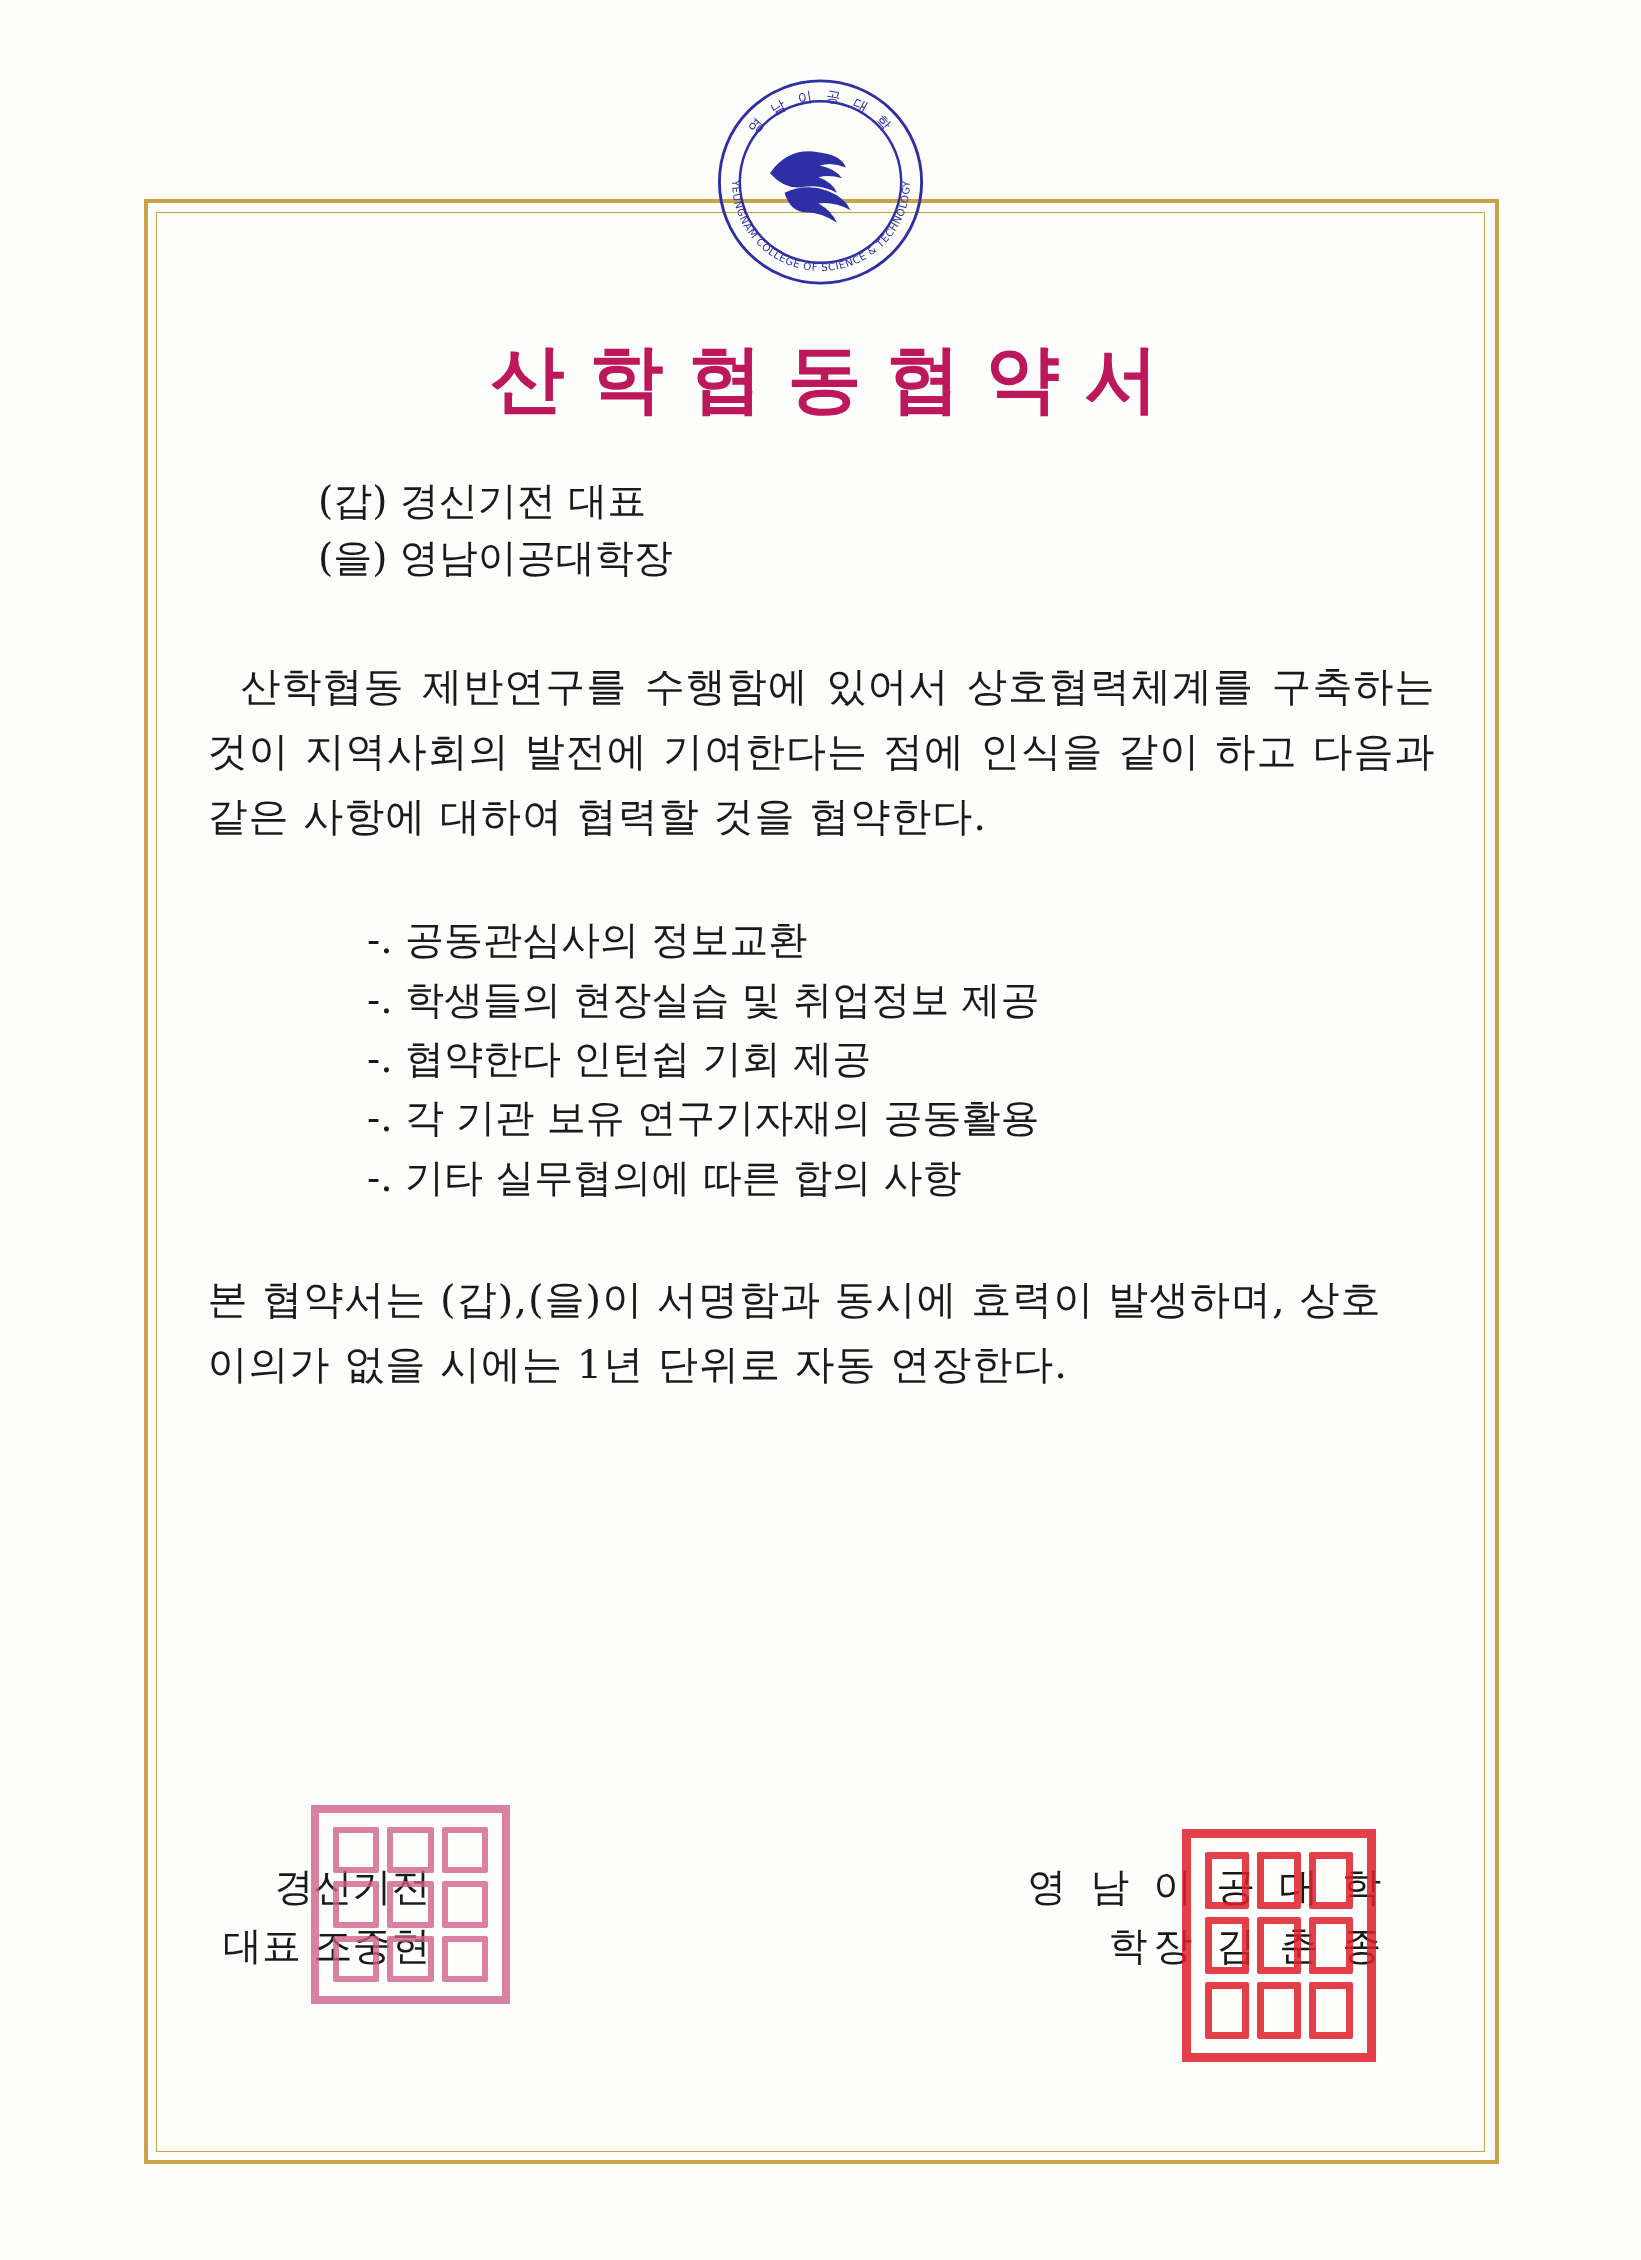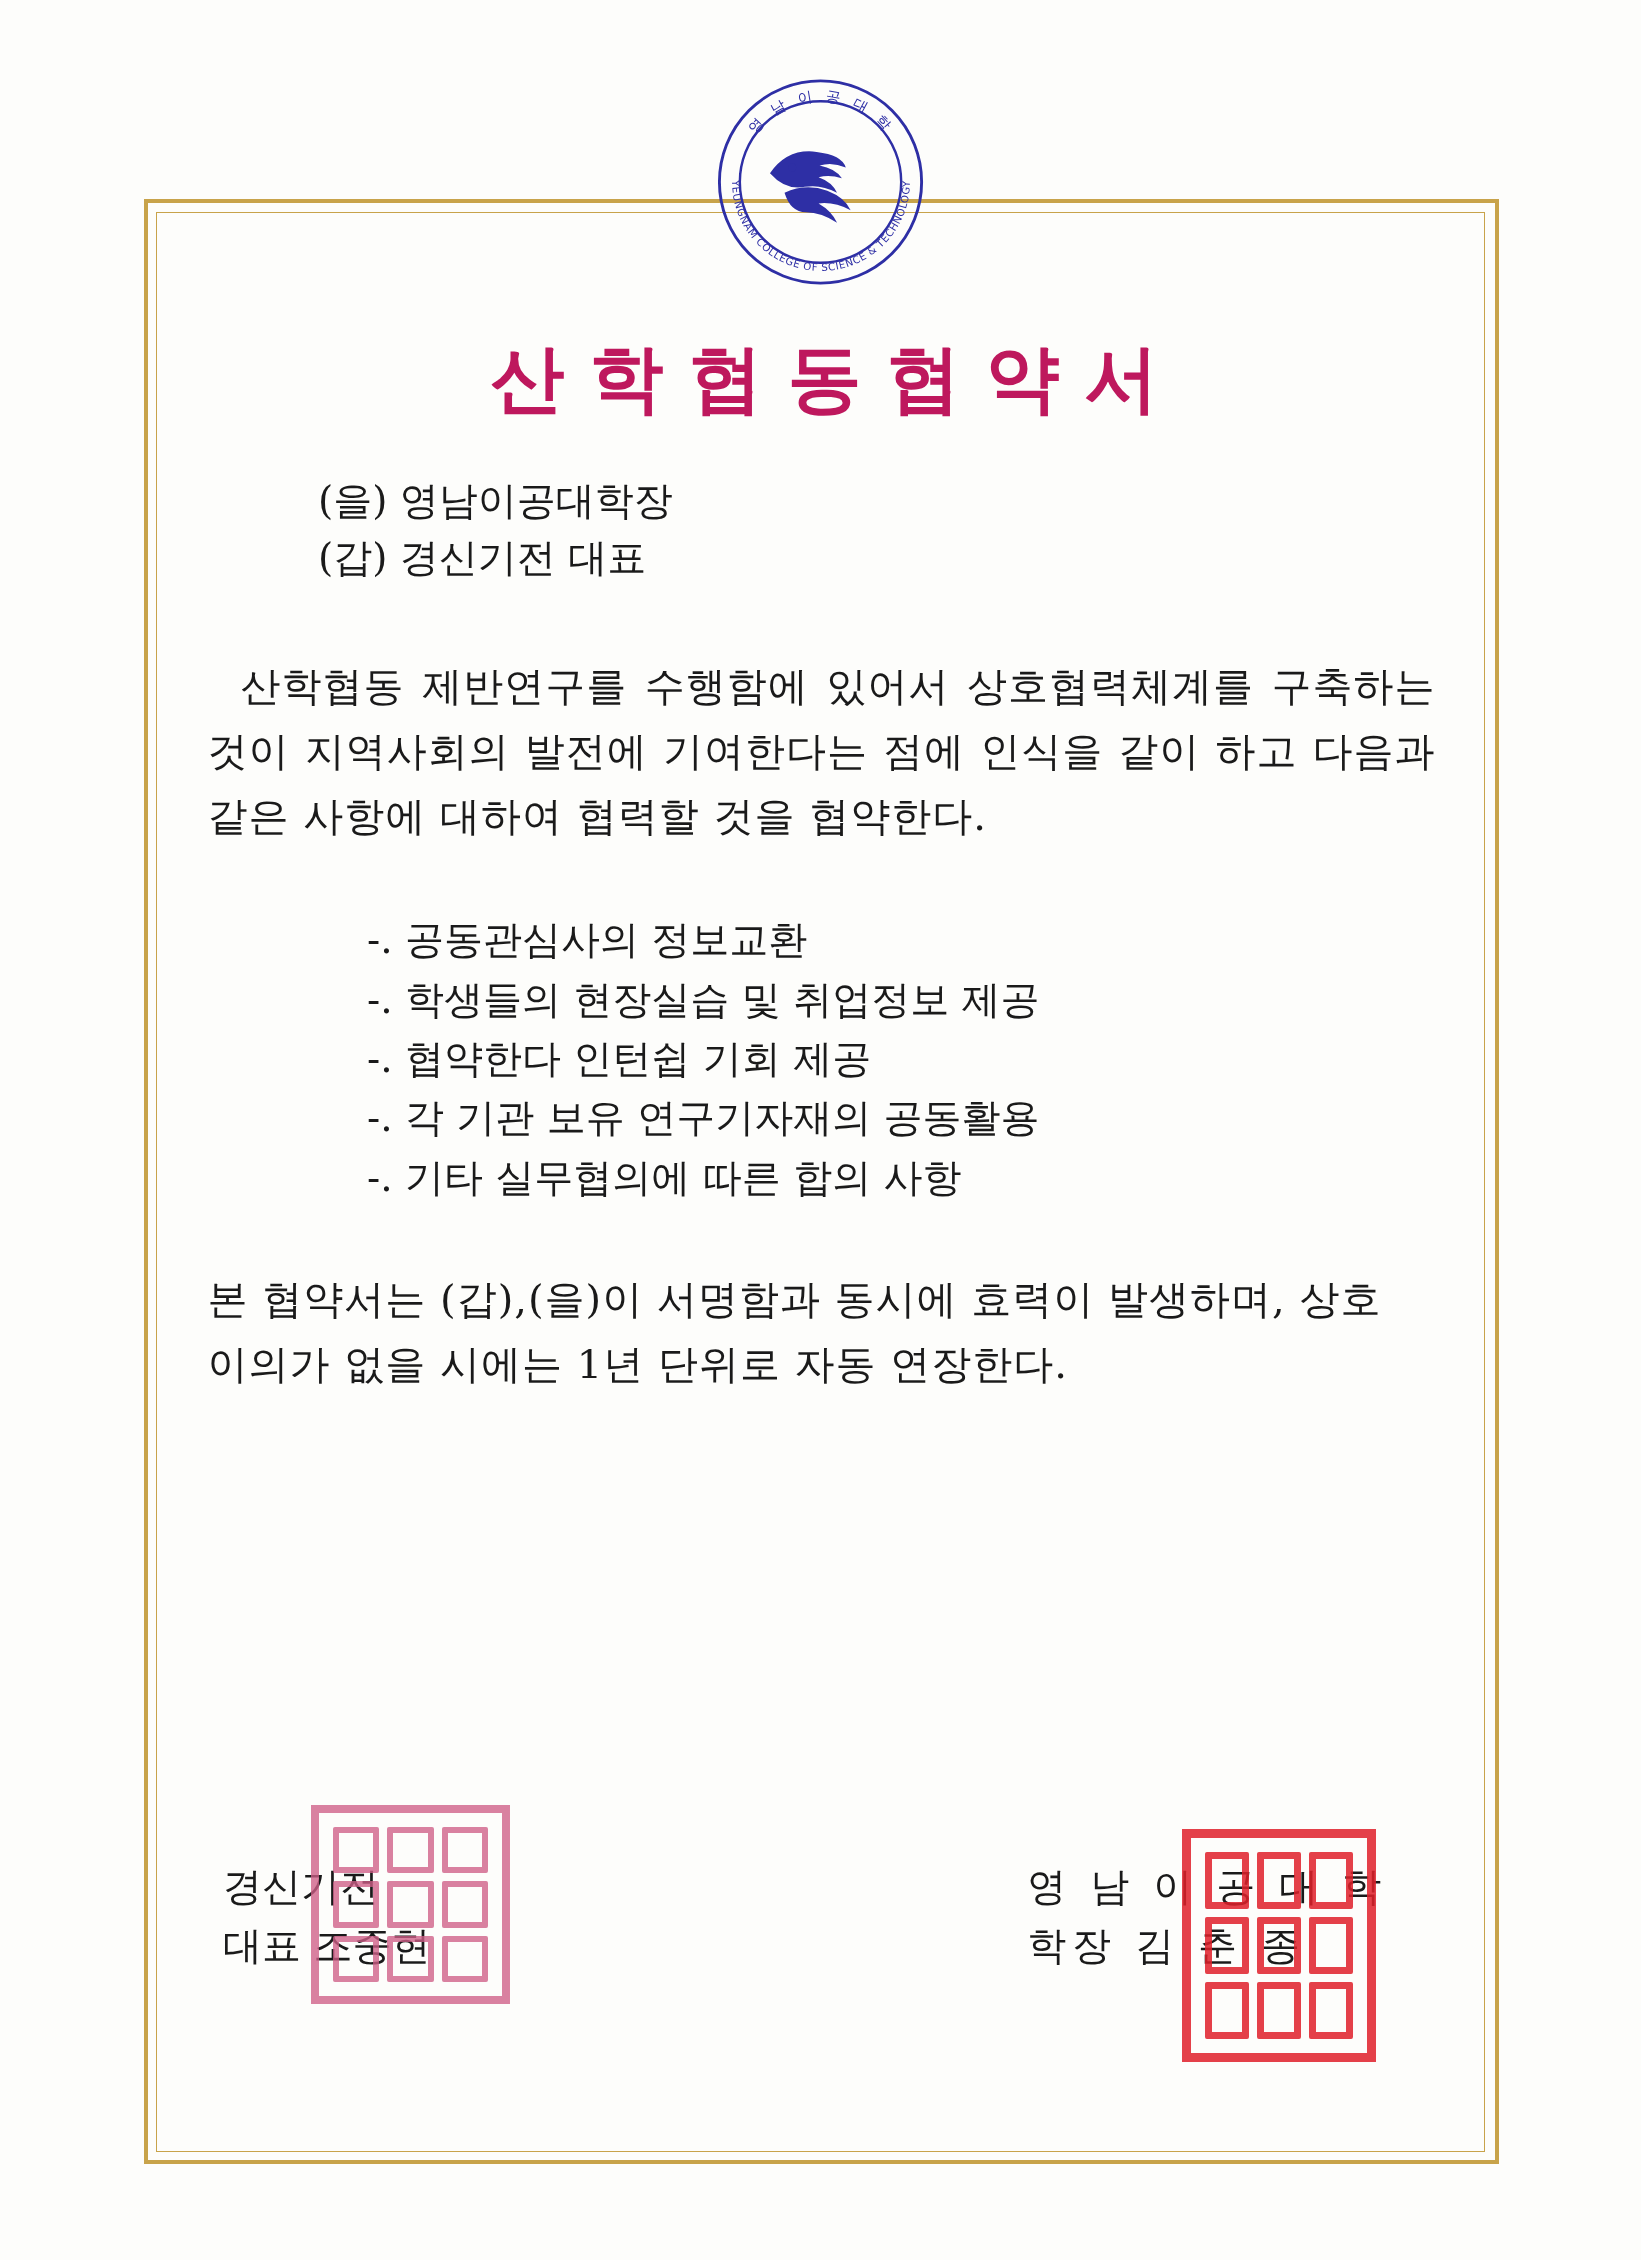--- a/index.html
+++ b/index.html
@@ -129,20 +129,21 @@
     font-family: "DejaVu Serif", serif;
   }
 
   .signatures {
     position: absolute;
     left: 194px;
     top: 1858px;
     width: 1271px;
     display: flex;
     justify-content: space-between;
+    text-align: right;
   }
   .sig-block {
     font-size: 39px;
     line-height: 1.5;
     font-family: "DejaVu Serif", serif;
     position: relative;
   }
   .sig-left { margin-left: 29px; }
   .sig-right { margin-right: 78px; letter-spacing: 5.8px;}
 
@@ -215,22 +216,22 @@
       </g>
     </svg>
   </div>
 
   <div class="content">
 
     <h1 class="doc-title">산학협동협약서</h1>
 
 
     <div class="party-list">
+      <div class="party-line">(갑) 경신기전 대표</div>
       <div class="party-line">(을) 영남이공대학장</div>
-      <div class="party-line">(갑) 경신기전 대표</div>
     </div>
 
     <p class="body-para"><span class="indent"></span><span>산학협동 제반연구를 수행함에 있어서 상호협력체계를 구축하는 것이 지역사회의 발전에 기여한다는 점에 인식을 같이 하고 다음과 같은 사항에 대하여 협력할 것을 협약한다.</span></p>
 
     <div class="items">
       <div class="item">-. 공동관심사의 정보교환</div>
       <div class="item">-. 학생들의 현장실습 및 취업정보 제공</div>
       <div class="item">-. 협약한다 인턴쉽 기회 제공</div>
       <div class="item">-. 각 기관 보유 연구기자재의 공동활용</div>
       <div class="item">-. 기타 실무협의에 따른 합의 사항</div>

